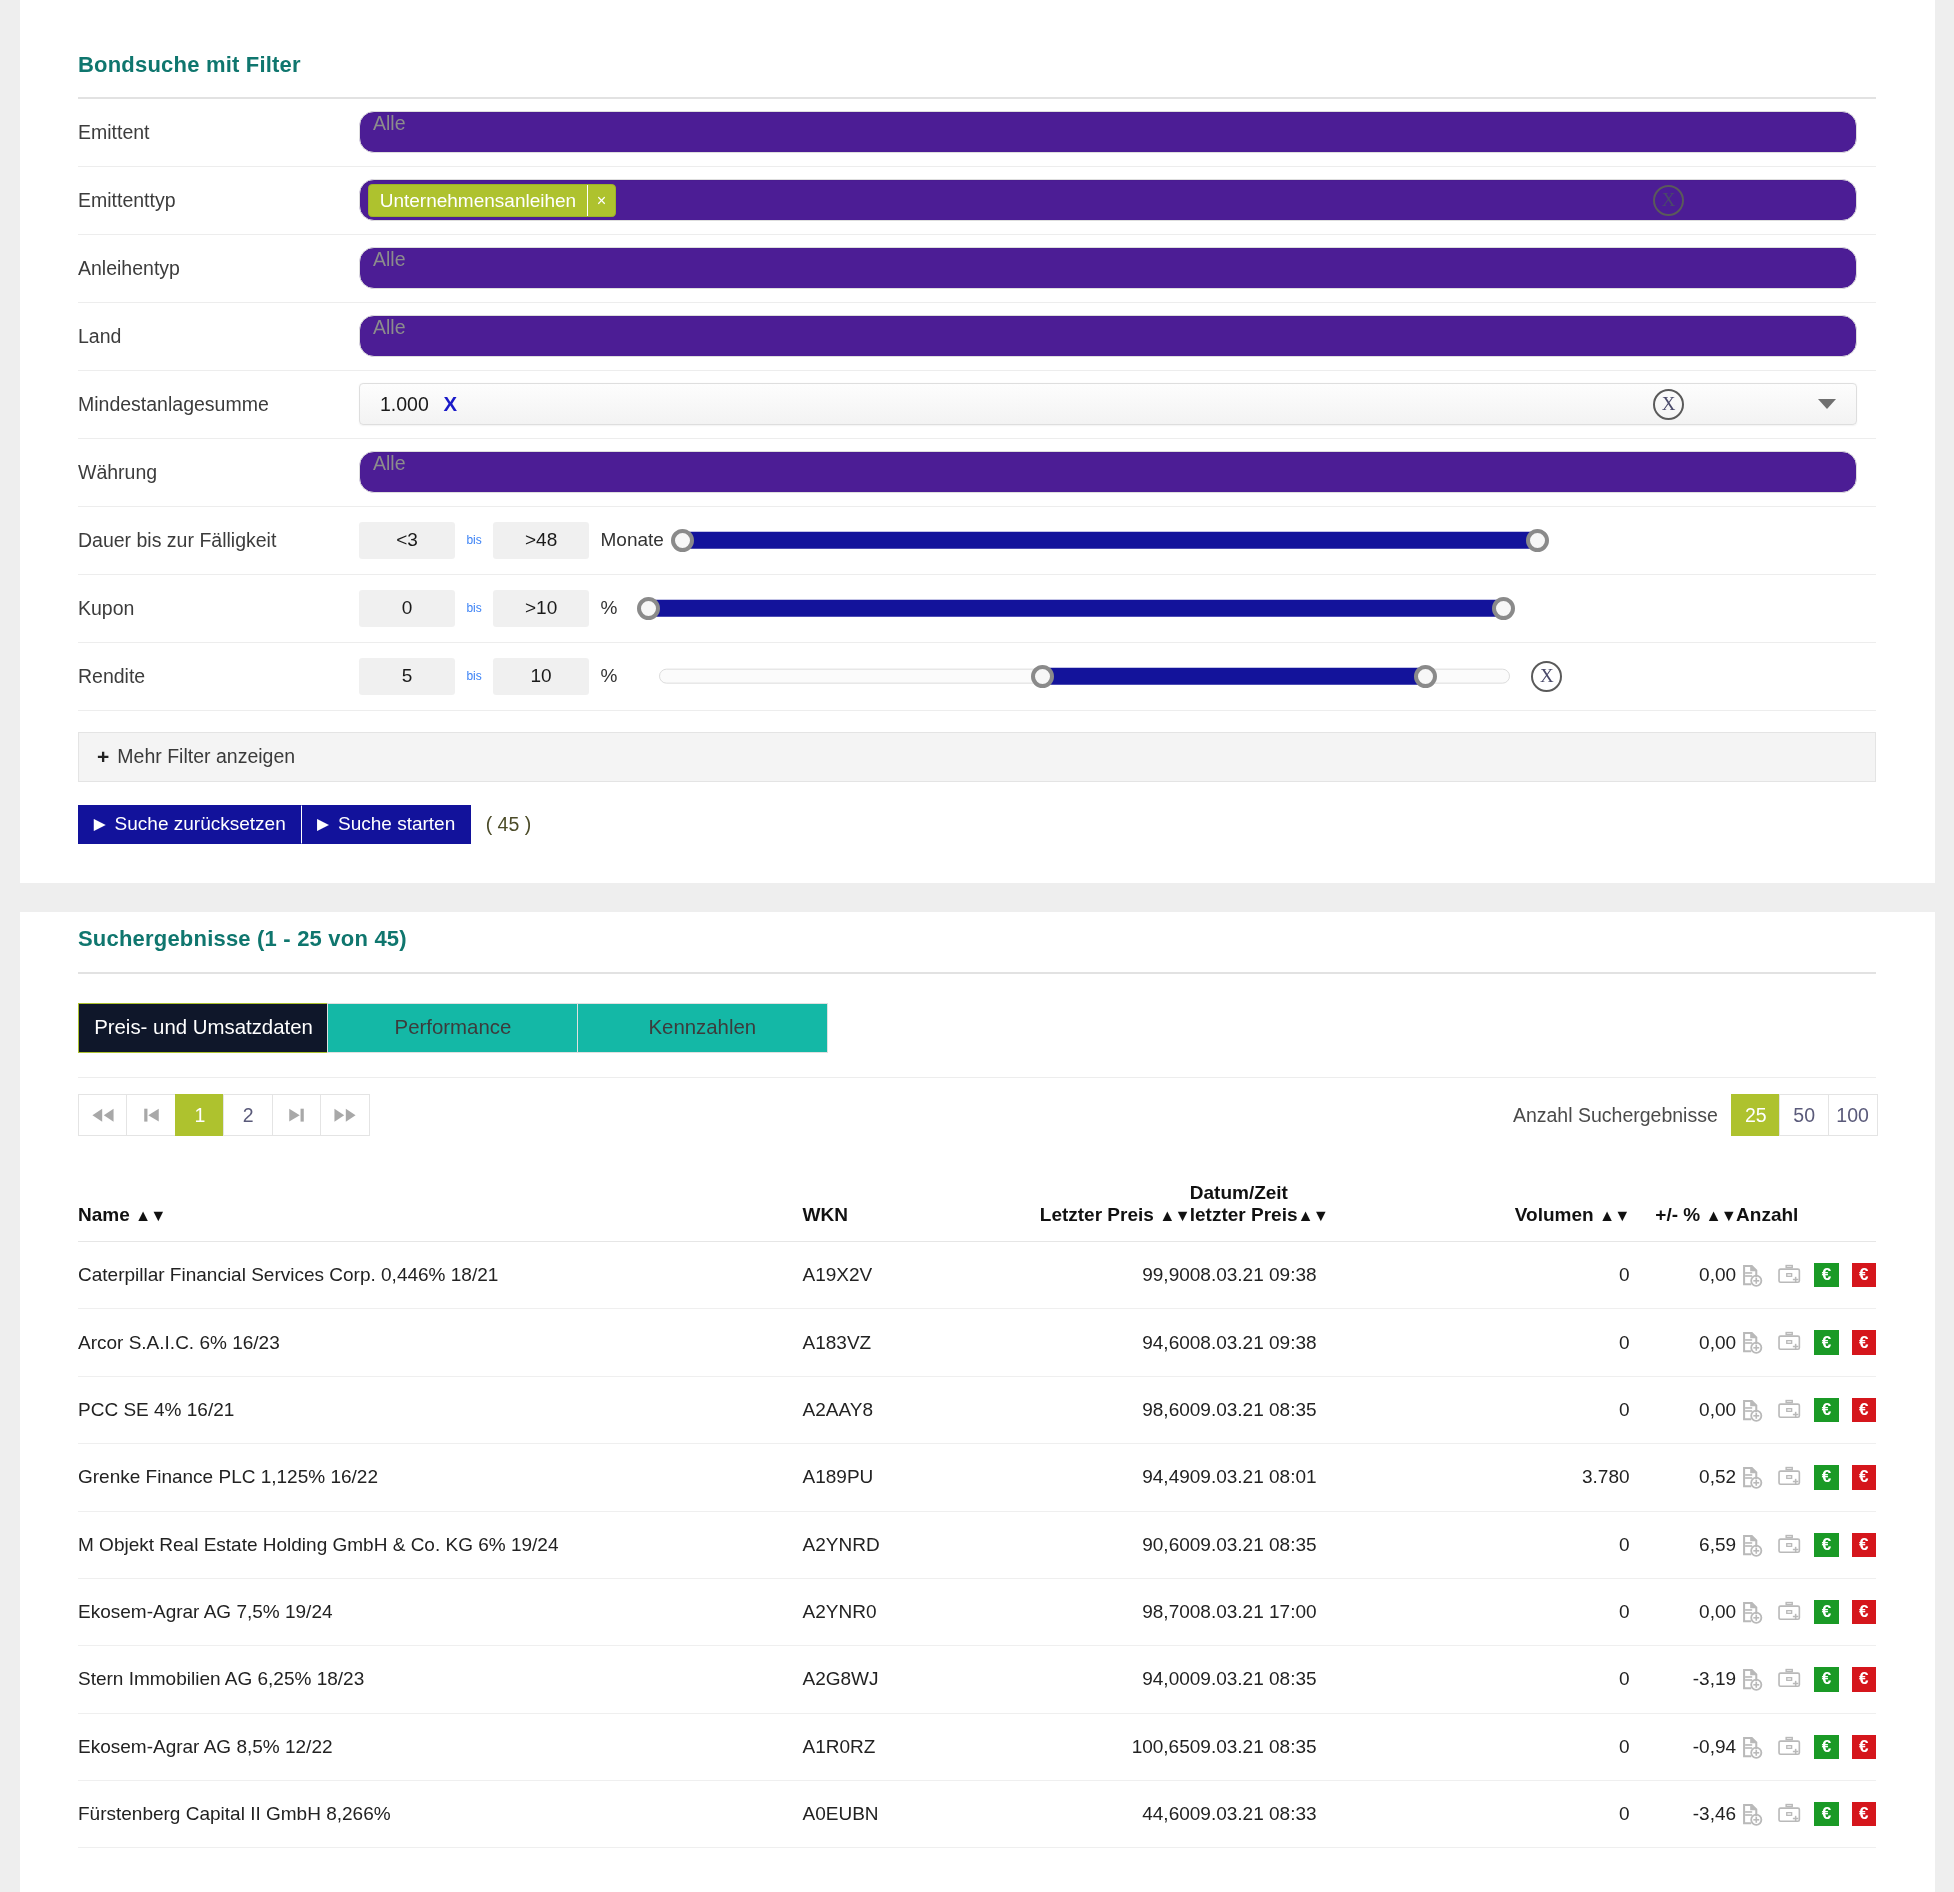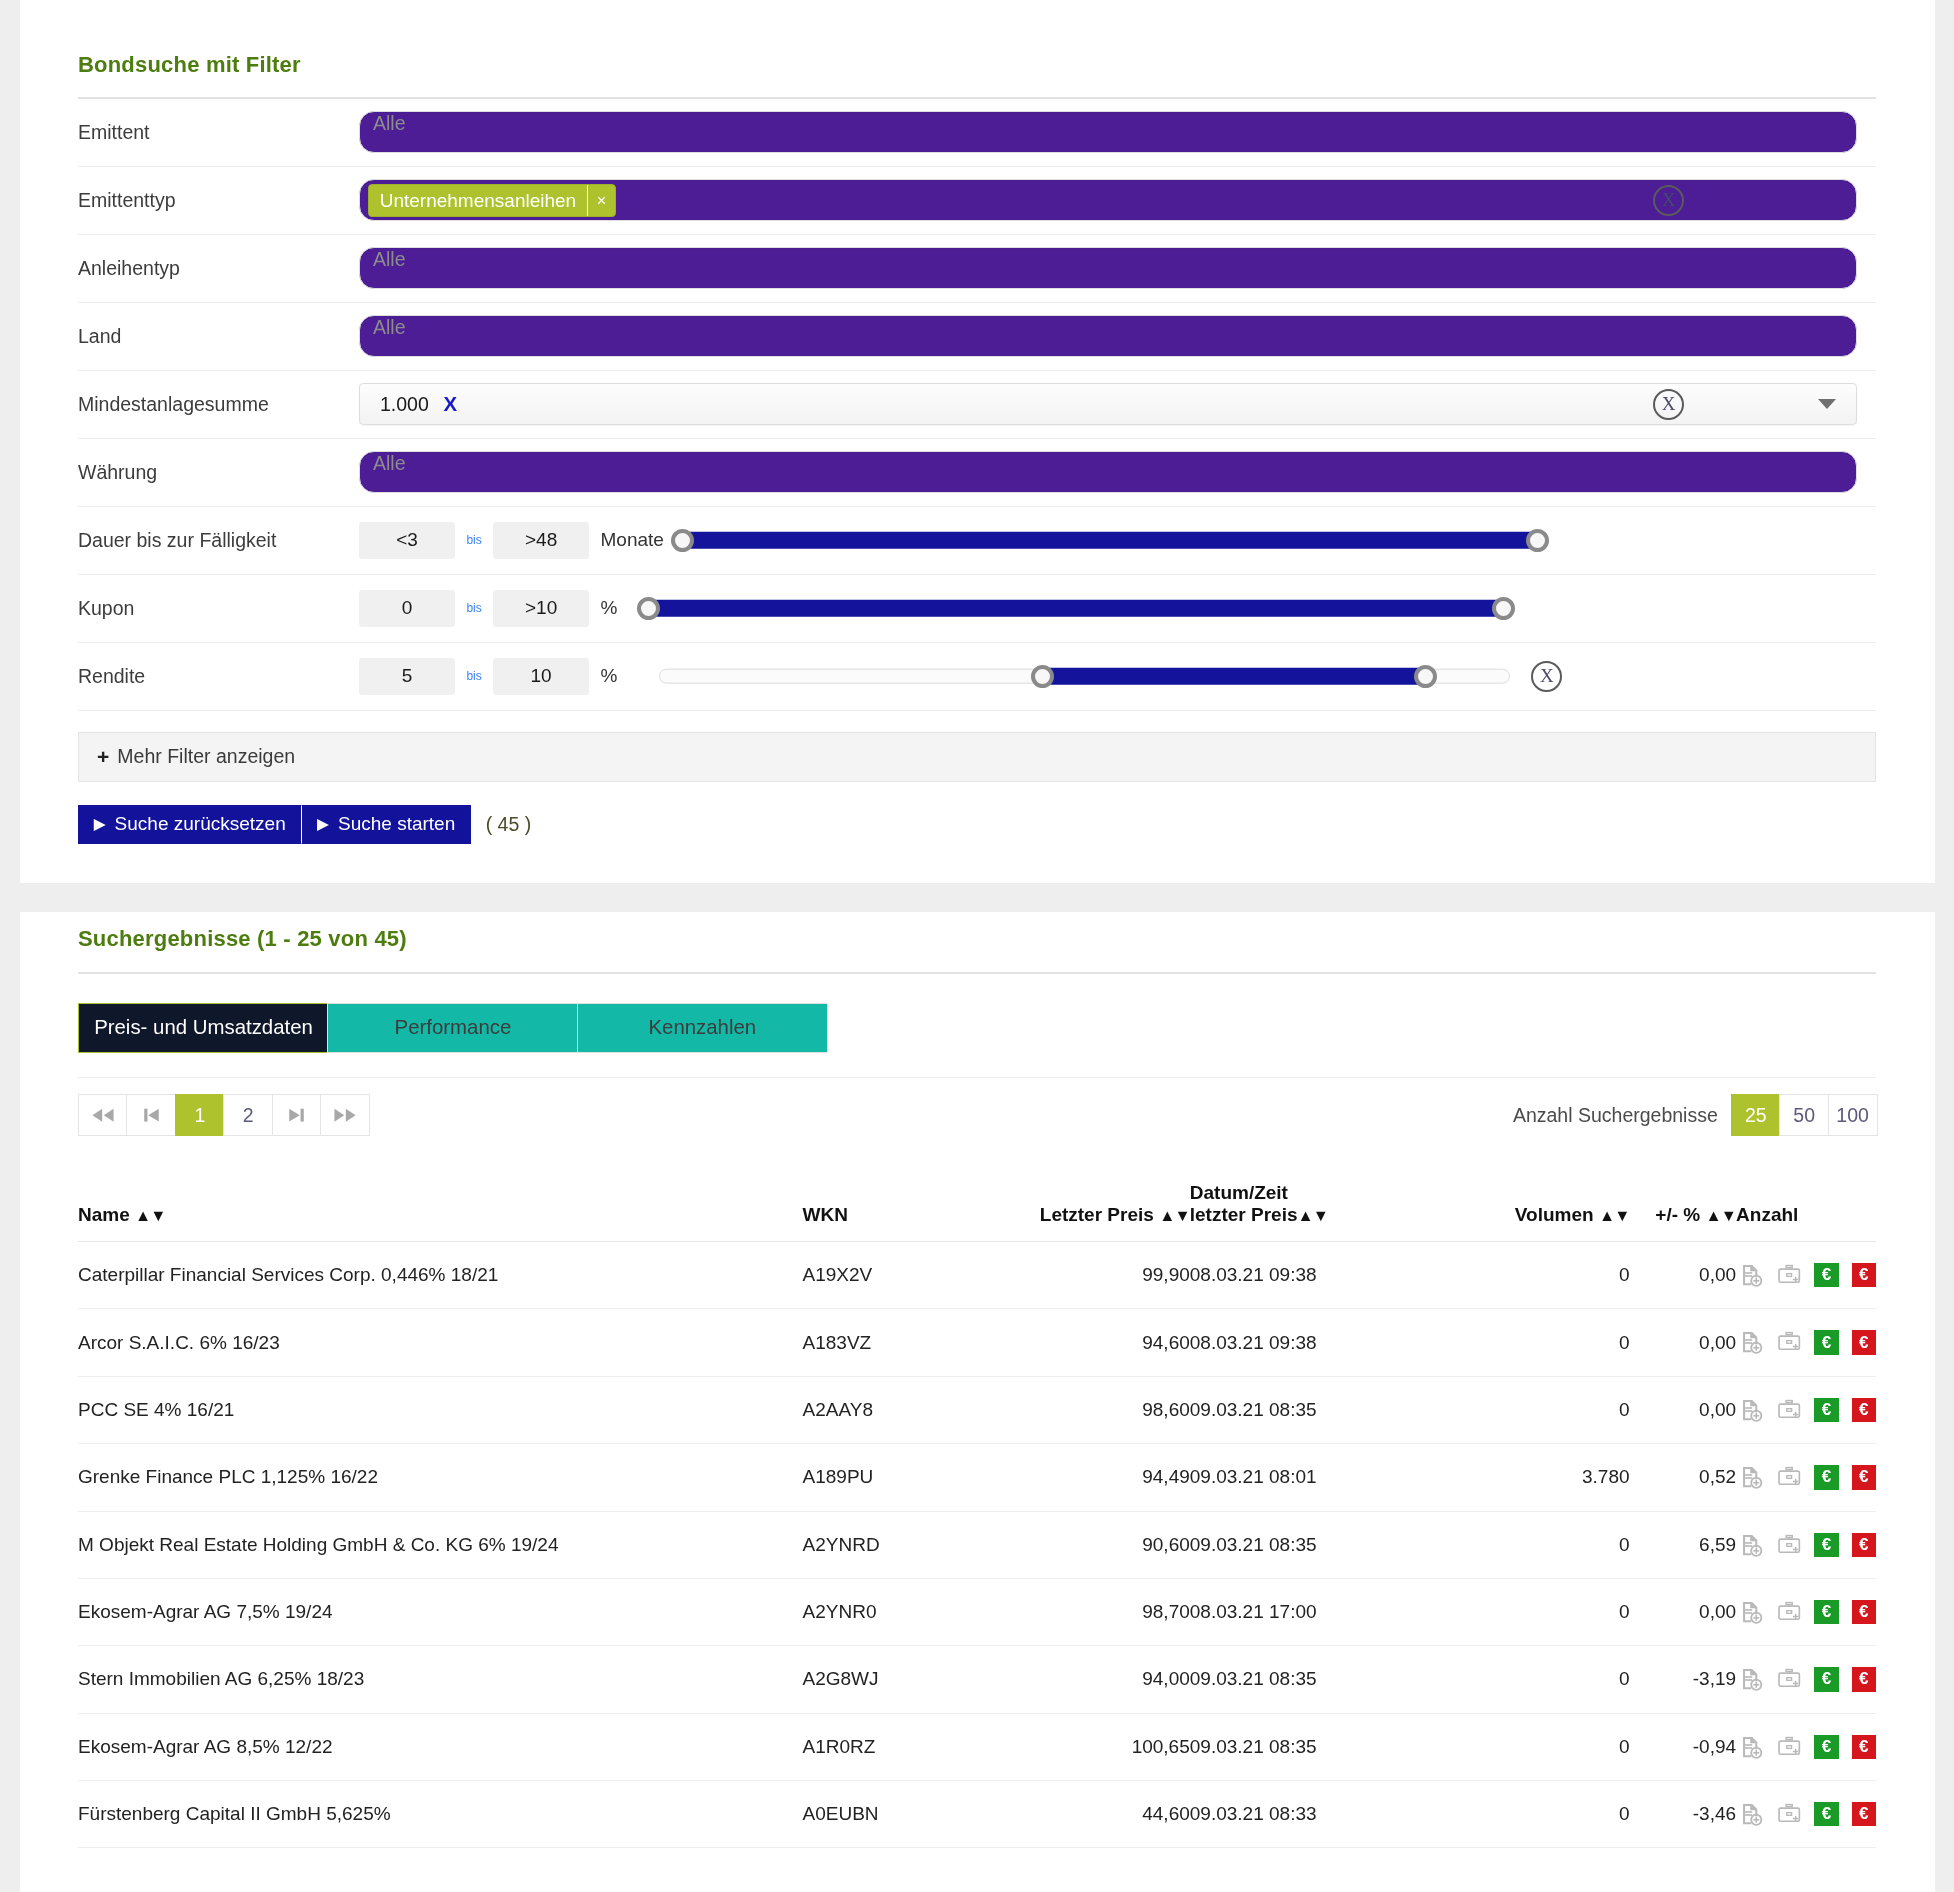--- a/index.html
+++ b/index.html
@@ -14,21 +14,21 @@
 
   .panel {
     background: #ffffff;
     margin: 0 19.5px;
     padding: 0 39px 0 39px;
   }
   .panel.filter { padding-top: 37px; padding-bottom: 39px; }
   .gap { height: 29px; background: #eeeeee; }
 
   .section-title {
-    color: #4d7c0f;
+    color: #0f766e;
     font-size: 22px;
     font-weight: bold;
     letter-spacing: 0.2px;
     margin: 0 0 19.5px 19.5px;
     padding-top: 14.7px;
   }
 
   .rule {
     height: 1.6px; background: #e2e2e2; margin: 0 19.5px;
   }
@@ -737,21 +737,21 @@
                     <rect x="17.6" y="13.6" width="1.5" height="5.4" fill="#b9b9b9"></rect>
                     <rect x="15.6" y="15.5" width="5.4" height="1.5" fill="#b9b9b9"></rect>
                   </svg>
                 </span>
                 <span class="eurobtn buy">€</span>
                 <span class="eurobtn sell">€</span>
               </div>
             </td>
           </tr>
           <tr>
-            <td class="col-name">Fürstenberg Capital II GmbH 5,625%</td>
+            <td class="col-name">Fürstenberg Capital II GmbH 8,266%</td>
             <td class="col-wkn">A0EUBN</td>
             <td class="col-price num">44,60</td>
             <td class="col-date">09.03.21 08:33</td>
             <td class="col-vol num">0</td>
             <td class="col-pct num down">-3,46</td>
             <td class="col-act">
               <div class="actions">
                 <span class="icobtn">
                   <svg width="24.4" height="24.4" viewBox="0 0 24 24" aria-hidden="true">
                     <path d="M4 2h9l5 5v7h-2V8h-5V4H6v16h6v2H4z" fill="#b9b9b9"></path>

